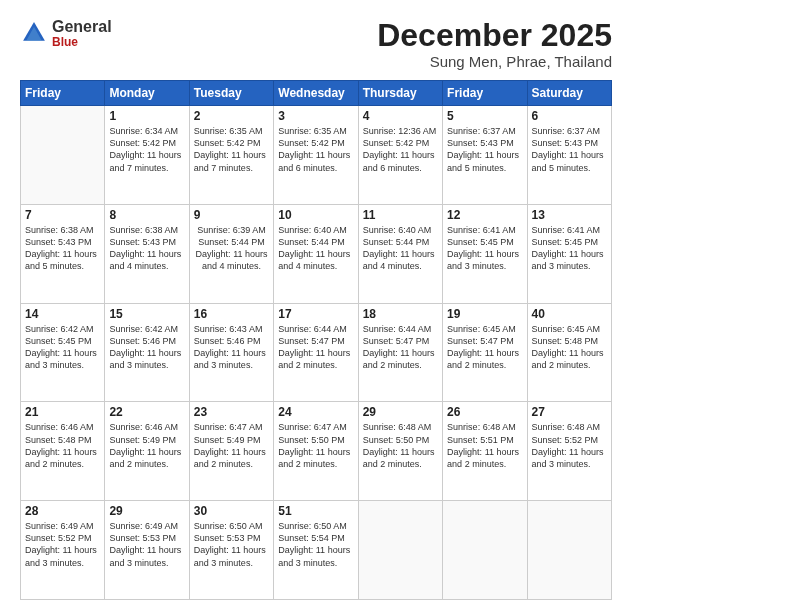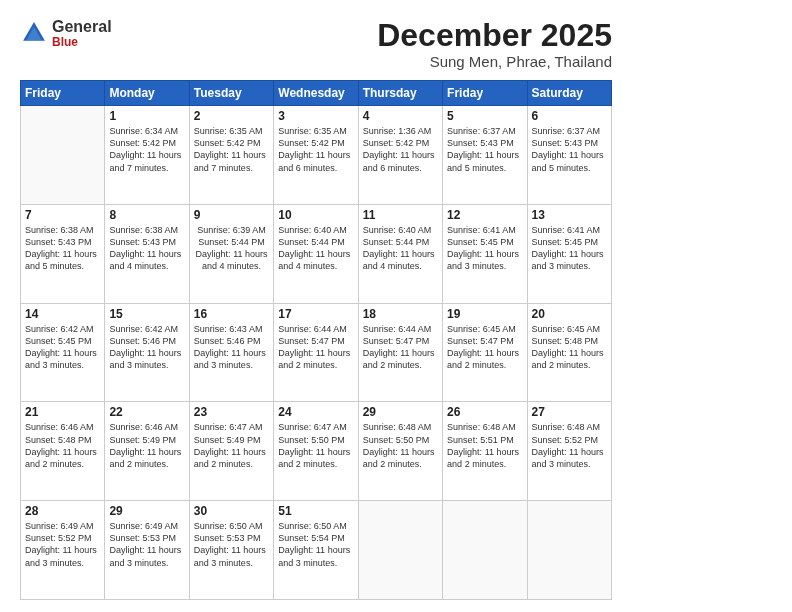--- a/index.html
+++ b/index.html
@@ -152,21 +152,21 @@
           </td>
           <td>
             <span class="day-number">3</span>
             <div class="cell-info" style="white-space: pre-line;">Sunrise: 6:35 AM
 Sunset: 5:42 PM
 Daylight: 11 hours
 and 6 minutes.</div>
           </td>
           <td>
             <span class="day-number">4</span>
-            <div class="cell-info" style="white-space: pre-line;">Sunrise: 1:36 AM
+            <div class="cell-info" style="white-space: pre-line;">Sunrise: 12:36 AM
 Sunset: 5:42 PM
 Daylight: 11 hours
 and 6 minutes.</div>
           </td>
           <td>
             <span class="day-number">5</span>
             <div class="cell-info" style="white-space: pre-line;">Sunrise: 6:37 AM
 Sunset: 5:43 PM
 Daylight: 11 hours
 and 5 minutes.</div>
@@ -267,21 +267,21 @@
 and 2 minutes.</div>
           </td>
           <td>
             <span class="day-number">19</span>
             <div class="cell-info" style="white-space: pre-line;">Sunrise: 6:45 AM
 Sunset: 5:47 PM
 Daylight: 11 hours
 and 2 minutes.</div>
           </td>
           <td>
-            <span class="day-number">20</span>
+            <span class="day-number">40</span>
             <div class="cell-info" style="white-space: pre-line;">Sunrise: 6:45 AM
 Sunset: 5:48 PM
 Daylight: 11 hours
 and 2 minutes.</div>
           </td>
         </tr>
         <tr>
           <td>
             <span class="day-number">21</span>
             <div class="cell-info" style="white-space: pre-line;">Sunrise: 6:46 AM

